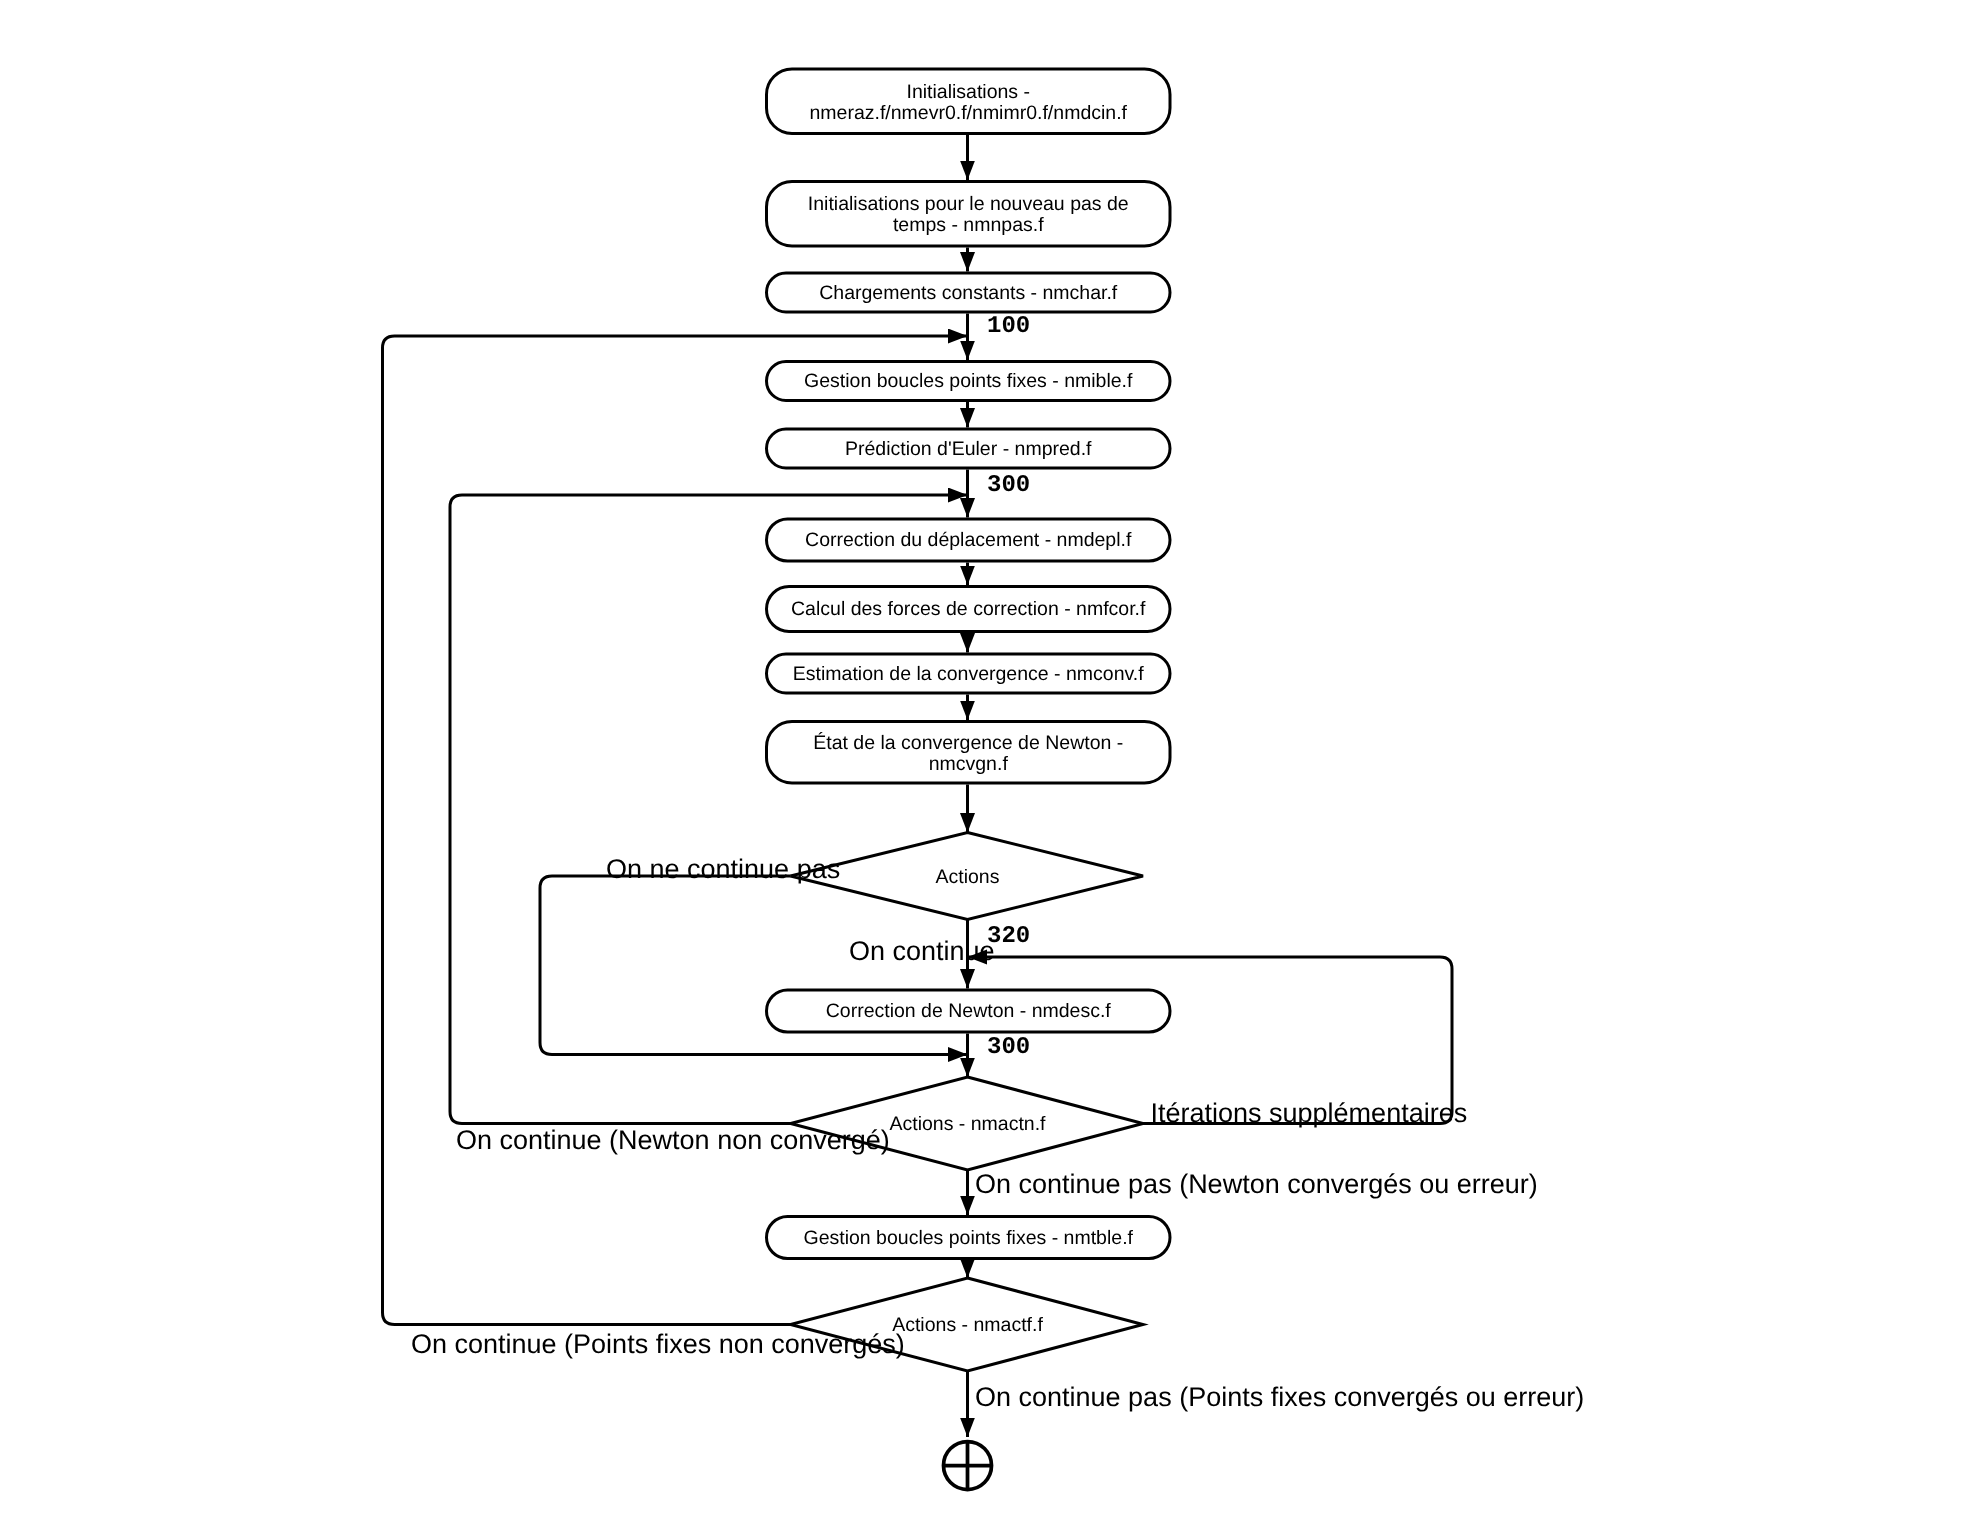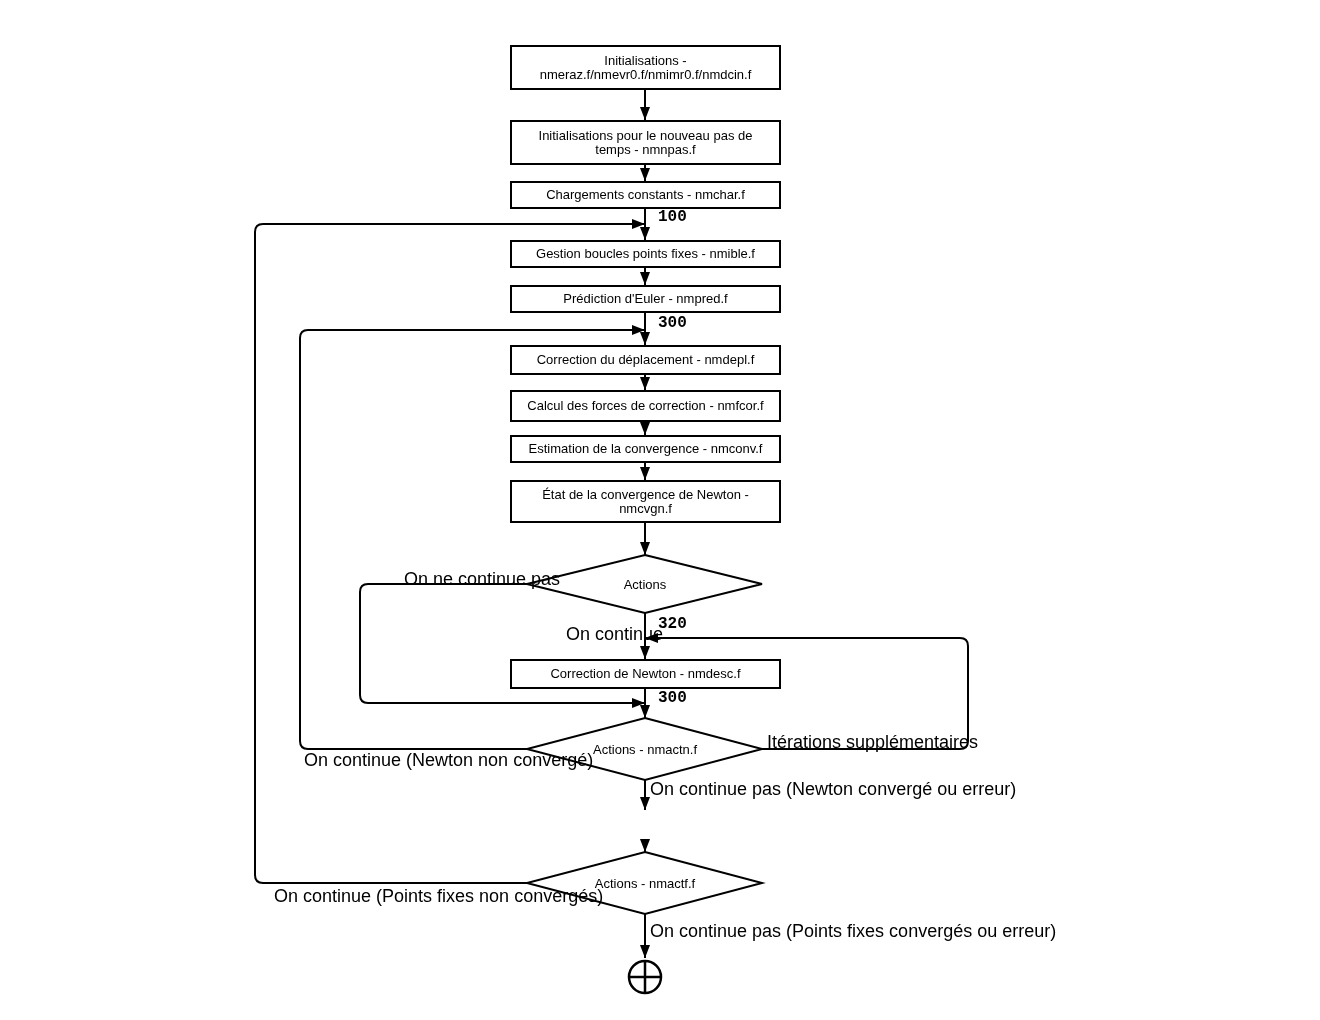--- a/index.html
+++ b/index.html
@@ -3,21 +3,21 @@
 <meta charset="utf-8">
 <style>
   html,body { margin:0; padding:0; background:#ffffff; }
   .canvas {
     position:relative; width:1320px; height:1020px; background:#ffffff;
     font-family:"Liberation Sans", sans-serif; color:#000; overflow:hidden;
   }
   svg.layer { position:absolute; left:0; top:0; }
   .pbox {
     position:absolute; box-sizing:border-box; left:510px; width:271px;
-    border:2px solid #000; border-radius:0; background:#fff;
+    border:2px solid #000; border-radius:18px; background:#fff;
     display:flex; align-items:center; justify-content:center;
     text-align:center; font-size:13px; line-height:14px; padding:0 8px;
   }
   .dtext {
     position:absolute; transform:translate(-50%,-50%);
     font-size:13px; white-space:nowrap; text-align:left;
   }
   .elabel { position:absolute; font-size:18px; white-space:nowrap; }
   .jump { position:absolute; font-size:16px; font-weight:bold; white-space:nowrap;font-family:Liberation Mono, monospace; }
 </style>
@@ -73,31 +73,32 @@
   <div class="pbox" style="top:45px;height:45px">Initialisations - nmeraz.f/nmevr0.f/nmimr0.f/nmdcin.f</div>
   <div class="pbox" style="top:120px;height:45px">Initialisations pour le nouveau pas de temps - nmnpas.f</div>
   <div class="pbox" style="top:181px;height:28px">Chargements constants - nmchar.f</div>
   <div class="pbox" style="top:240px;height:28px">Gestion boucles points fixes - nmible.f</div>
   <div class="pbox" style="top:285px;height:28px">Prédiction d'Euler - nmpred.f</div>
   <div class="pbox" style="top:345px;height:30px">Correction du déplacement - nmdepl.f</div>
   <div class="pbox" style="top:390px;height:32px">Calcul des forces de correction - nmfcor.f</div>
   <div class="pbox" style="top:435px;height:28px">Estimation de la convergence - nmconv.f</div>
   <div class="pbox" style="top:480px;height:43px">État de la convergence de Newton - nmcvgn.f</div>
   <div class="pbox" style="top:659px;height:30px">Correction de Newton - nmdesc.f</div>
+  <div class="pbox" style="top:810px;height:30px">Gestion boucles points fixes - nmtble.f</div>
 
   <div class="dtext" style="left:645px;top:584px">Actions</div>
   <div class="dtext" style="left:645px;top:749px">Actions - nmactn.f</div>
   <div class="dtext" style="left:645px;top:883px">Actions - nmactf.f</div>
 
   <div class="jump" style="left:658px;top:208px">100</div>
   <div class="jump" style="left:658px;top:314px">300</div>
   <div class="jump" style="left:658px;top:615px">320</div>
   <div class="jump" style="left:658px;top:689px">300</div>
 
   <div class="elabel" style="left:404px;top:569px">On ne continue pas</div>
   <div class="elabel" style="left:566px;top:624px">On continue</div>
   <div class="elabel" style="left:767px;top:732px">Itérations supplémentaires</div>
   <div class="elabel" style="left:304px;top:750px">On continue (Newton non convergé)</div>
-  <div class="elabel" style="left:650px;top:779px">On continue pas (Newton convergé ou erreur)</div>
+  <div class="elabel" style="left:650px;top:779px">On continue pas (Newton convergés ou erreur)</div>
   <div class="elabel" style="left:274px;top:886px">On continue (Points fixes non convergés)</div>
   <div class="elabel" style="left:650px;top:921px">On continue pas (Points fixes convergés ou erreur)</div>
 
 </div>
 
 </body></html>

